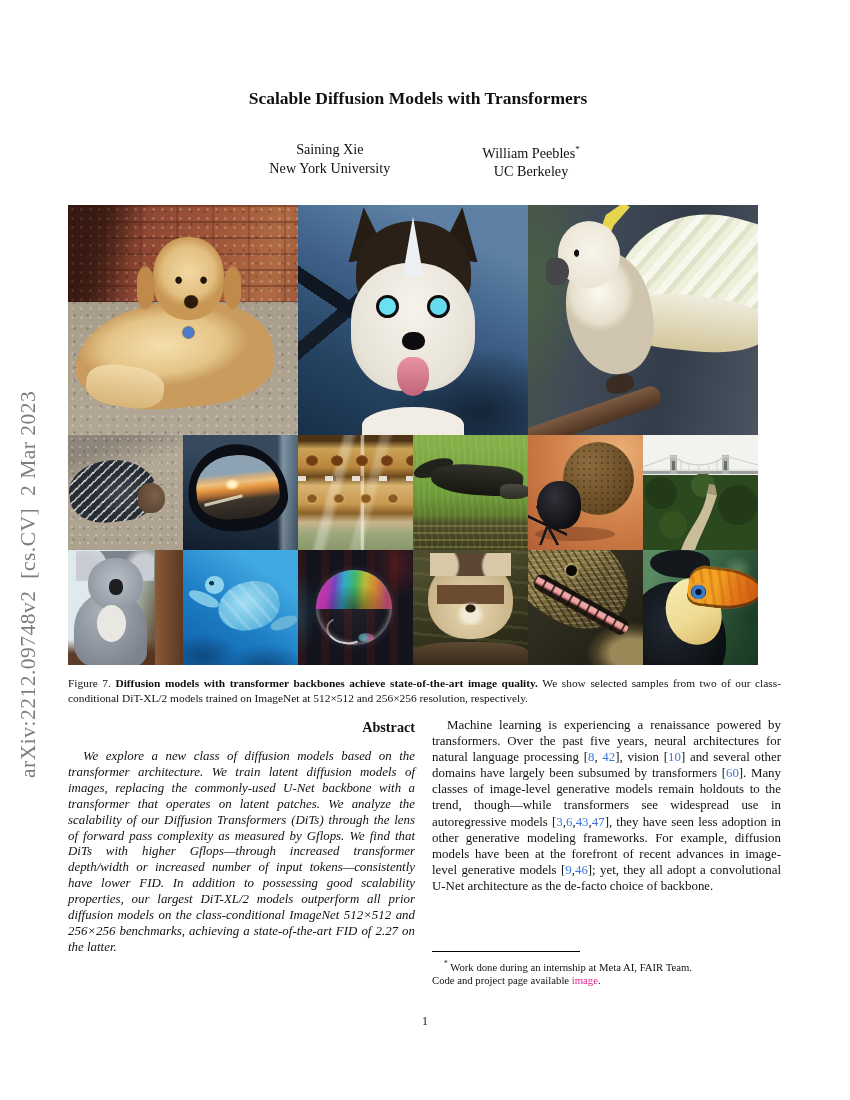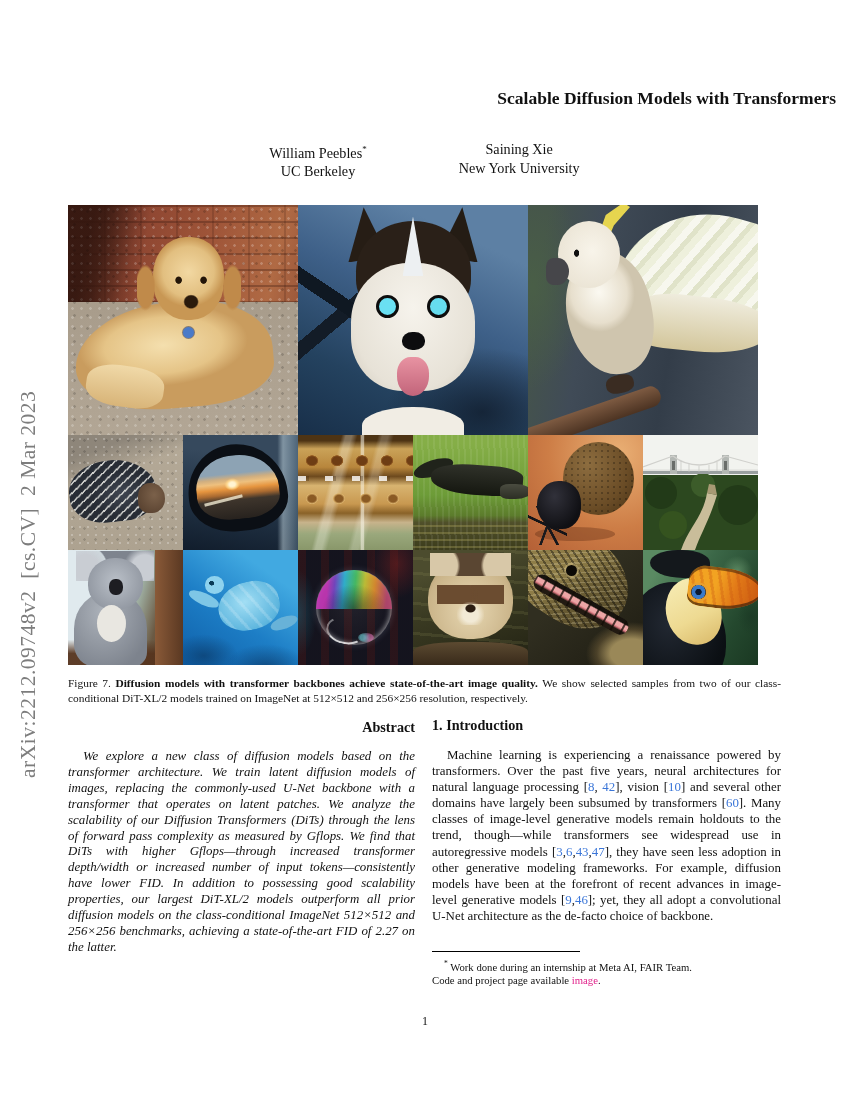--- a/index.html
+++ b/index.html
@@ -4,21 +4,21 @@
 <style>
   html,body{margin:0;padding:0;background:#fff;}
   .page{position:relative;width:850px;height:1100px;background:#ffffff;overflow:hidden;
         font-family:"Liberation Serif","DejaVu Serif",serif;color:#111;}
 
   
   .arxiv-note{position:absolute;left:16px;top:778px;width:560px;transform:rotate(-90deg);
     transform-origin:0 0;font-size:21.5px;color:#7d7d7d;letter-spacing:.5px;white-space:nowrap;}
 
   
-  .title{position:absolute;left:0;right:14px;top:88px;text-align:right;font-size:17.5px;font-weight:bold;}
+  .title{position:absolute;left:0;right:14px;top:88px;text-align:center;font-size:17.5px;font-weight:bold;}
   .authors{position:absolute;left:68px;top:140px;width:713px;display:flex;justify-content:center;gap:92px;}
   .author{text-align:center;font-size:14.2px;line-height:18.5px;}
   .author sup{font-size:9px;}
 
   
   .fig-grid{position:absolute;left:68px;top:205px;width:690px;}
   .row{display:flex;}
   .cell{position:relative;overflow:hidden;background:#888;}
   .cell.big{width:230px;height:230px;}
   .cell.sm{width:115px;height:115px;}
@@ -289,26 +289,26 @@
 <body>
 
 <div class="page">
 
   <div class="arxiv-note">arXiv:2212.09748v2&nbsp;&nbsp;[cs.CV]&nbsp;&nbsp;2 Mar 2023</div>
 
   <div class="title">Scalable Diffusion Models with Transformers</div>
 
   <div class="authors">
     <div class="author">
+      <div><span>Saining Xie</span></div>
+      <div>New York University</div>
+    </div>
+    <div class="author">
       <div><span>William Peebles</span><sup>*</sup></div>
       <div>UC Berkeley</div>
-    </div>
-    <div class="author">
-      <div><span>Saining Xie</span></div>
-      <div>New York University</div>
     </div>
   </div>
 
   <div class="fig-grid">
     <div class="row">
       <div class="cell big s-puppy">
           <i class="a"></i>
           <i class="b"></i>
           <i class="c"></i>
           <i class="d"></i>
@@ -436,21 +436,20 @@
     <span class="bold">Diffusion models with transformer backbones achieve state-of-the-art image quality.</span>
     <span>We show selected samples from two of our class-conditional DiT-XL/2 models trained on ImageNet at 512×512 and 256×256 resolution, respectively.</span>
   </div>
 
   <div class="col-left">
     <div class="abstract-head">Abstract</div>
     <p class="abstract-body">We explore a new class of diffusion models based on the transformer architecture. We train latent diffusion models of images, replacing the commonly-used U-Net backbone with a transformer that operates on latent patches. We analyze the scalability of our Diffusion Transformers (DiTs) through the lens of forward pass complexity as measured by Gflops. We find that DiTs with higher Gflops—through increased transformer depth/width or increased number of input tokens—consistently have lower FID. In addition to possessing good scalability properties, our largest DiT-XL/2 models outperform all prior diffusion models on the class-conditional ImageNet 512×512 and 256×256 benchmarks, achieving a state-of-the-art FID of 2.27 on the latter.</p>
   </div>
 
   <div class="col-right">
-    <div class="intro-head">1. Introduction</div>
     <p class="intro-body"><span>Machine learning is experiencing a renaissance powered by transformers. Over the past five years, neural architectures for natural language processing [</span><span class="cite">8</span><span>, </span><span class="cite">42</span><span>], vision [</span><span class="cite">10</span><span>] and several other domains have largely been subsumed by transformers [</span><span class="cite">60</span><span>]. Many classes of image-level generative models remain holdouts to the trend, though—while transformers see widespread use in autoregressive models [</span><span class="cite">3</span><span>,</span><span class="cite">6</span><span>,</span><span class="cite">43</span><span>,</span><span class="cite">47</span><span>], they have seen less adoption in other generative modeling frameworks. For example, diffusion models have been at the forefront of recent advances in image-level generative models [</span><span class="cite">9</span><span>,</span><span class="cite">46</span><span>]; yet, they all adopt a convolutional U-Net architecture as the de-facto choice of backbone.</span></p>
   </div>
 
   <div class="footnote">
     <div class="rule"></div>
     <div class="fl"><sup>*</sup> <span>Work done during an internship at Meta AI, FAIR Team.</span></div>
     <div><span>Code and project page available </span><span class="link-pink">image</span><span>.</span></div>
   </div>
 
   <div class="pageno">1</div>

